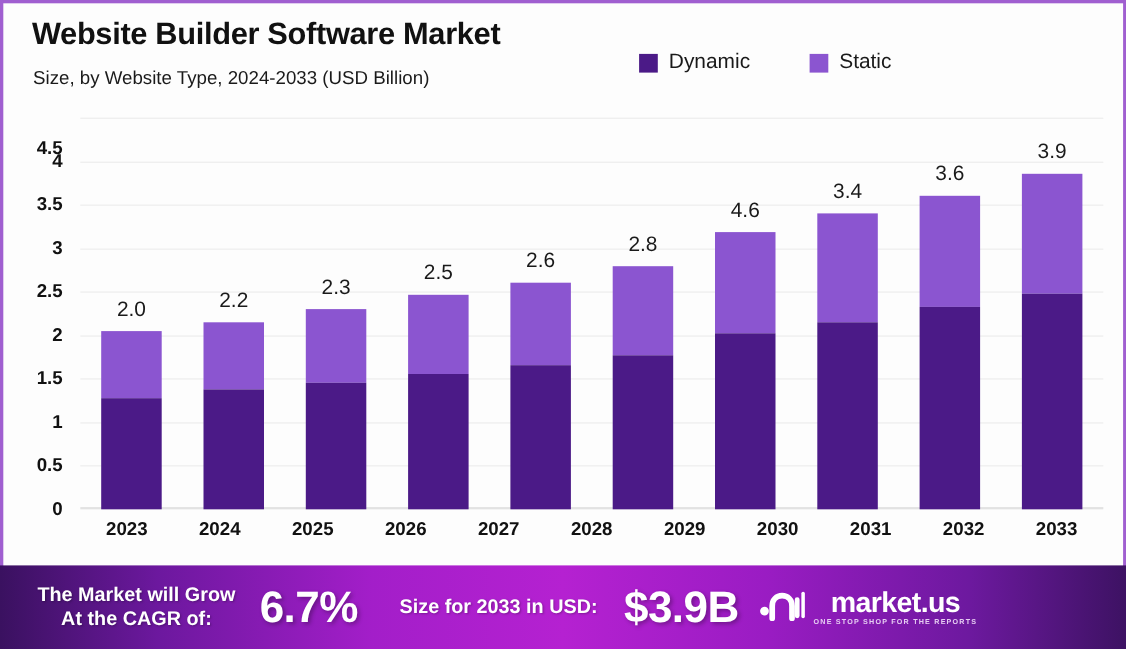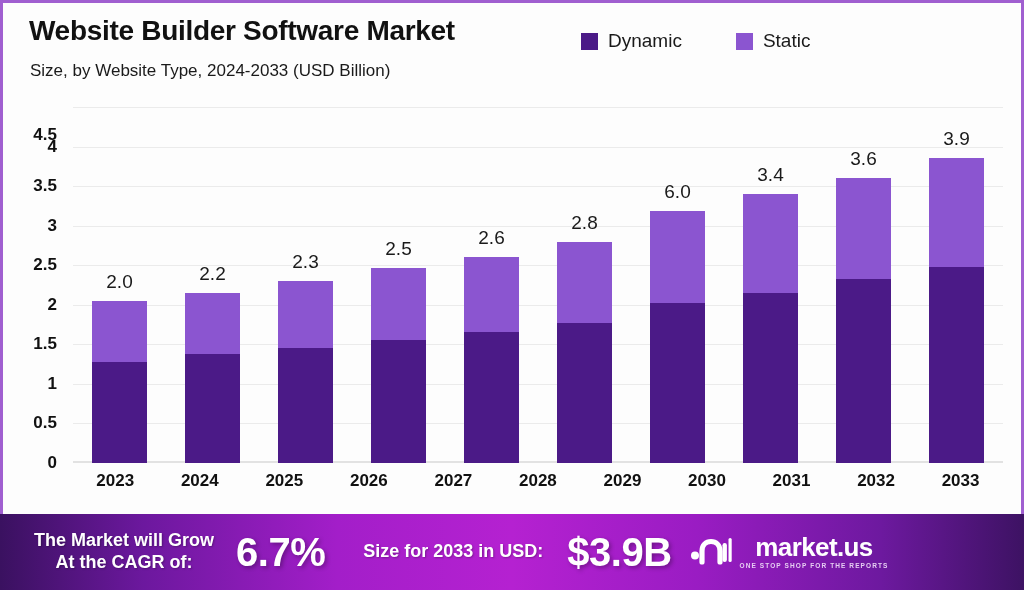--- a/index.html
+++ b/index.html
@@ -39,21 +39,21 @@
     position: absolute;
     left: 27px; top: 58px;
     font-size: 17px;
     font-weight: 400;
     color: #1a1a1a;
     white-space: nowrap;
   }
   
   .legend {
     position: absolute;
-    left: 578px; top: 27px;
+    left: 578px; top: 43px;
     display: flex;
     align-items: flex-end;
     gap: 54px;
   }
   .legend-item {
     display: flex;
     align-items: center;
     gap: 10px;
   }
   .legend-swatch {
@@ -298,21 +298,21 @@
               <div class="seg-static" style="height: 81.4844px; background: rgb(139, 85, 208);"></div>
               <div class="seg-dynamic" style="height: 140.027px; background: rgb(75, 26, 135);"></div>
             </div>
             <div class="bar-total" style="bottom: 229.511px;">2.8</div>
           </div>
           <div class="bar-col">
             <div class="bar-stack">
               <div class="seg-static" style="height: 91.7689px; background: rgb(139, 85, 208);"></div>
               <div class="seg-dynamic" style="height: 159.804px; background: rgb(75, 26, 135);"></div>
             </div>
-            <div class="bar-total" style="bottom: 259.573px;">6.0</div>
+            <div class="bar-total" style="bottom: 259.573px;">4.6</div>
           </div>
           <div class="bar-col">
             <div class="bar-stack">
               <div class="seg-static" style="height: 98.8889px; background: rgb(139, 85, 208);"></div>
               <div class="seg-dynamic" style="height: 170.089px; background: rgb(75, 26, 135);"></div>
             </div>
             <div class="bar-total" style="bottom: 276.978px;">3.4</div>
           </div>
           <div class="bar-col">
             <div class="bar-stack">

